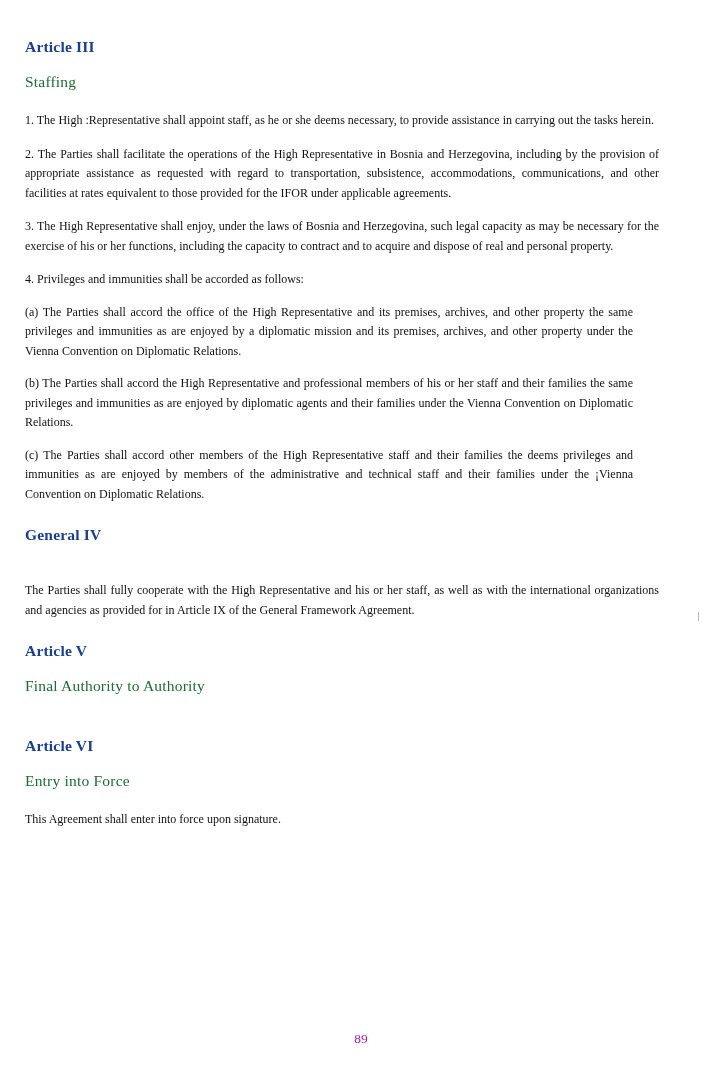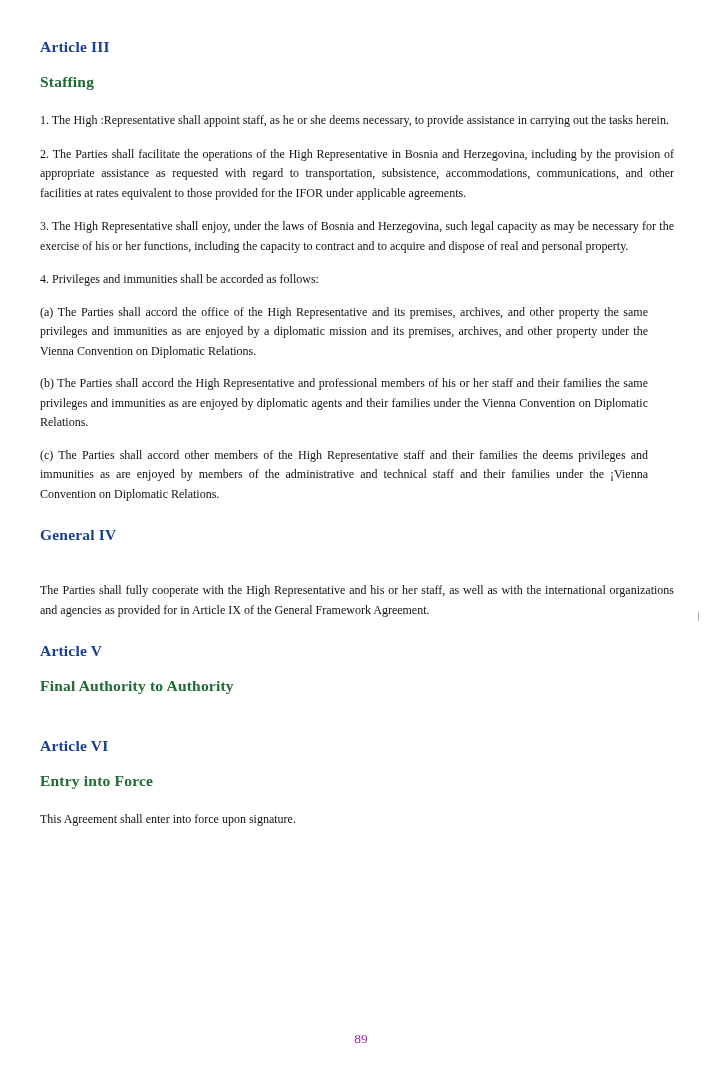--- a/index.html
+++ b/index.html
@@ -14,39 +14,39 @@
     font-family: "Liberation Serif", "DejaVu Serif", serif;
     color: #111111;
   }
   .page {
     position: absolute;
     top: 0;
     left: 0;
     width: 722px;
     height: 1075px;
     box-sizing: border-box;
-    padding: 38px 52px 20px 40px;
+    padding: 38px 52px 20px 25px;
   }
   .doc-body {
     width: 634px;
     margin: 0 auto 0 0;
   }
   h2.article-heading {
     font-family: "Liberation Serif", "DejaVu Serif", serif;
     font-size: 15.5px;
     font-weight: bold;
     color: #1b3f8f;
     margin: 0 0 0 0;
     padding: 0;
     letter-spacing: 0.2px;
   }
   h3.section-heading {
     font-family: "Liberation Serif", "DejaVu Serif", serif;
     font-size: 15.5px;
-    font-weight: bold;
+    font-weight: normal;
     color: #1f6b33;
     margin: 0;
     padding: 0;
     letter-spacing: 0.2px;
   }
   p.para {
     font-size: 12px;
     line-height: 19.5px;
     text-align: justify;
     margin: 0;

